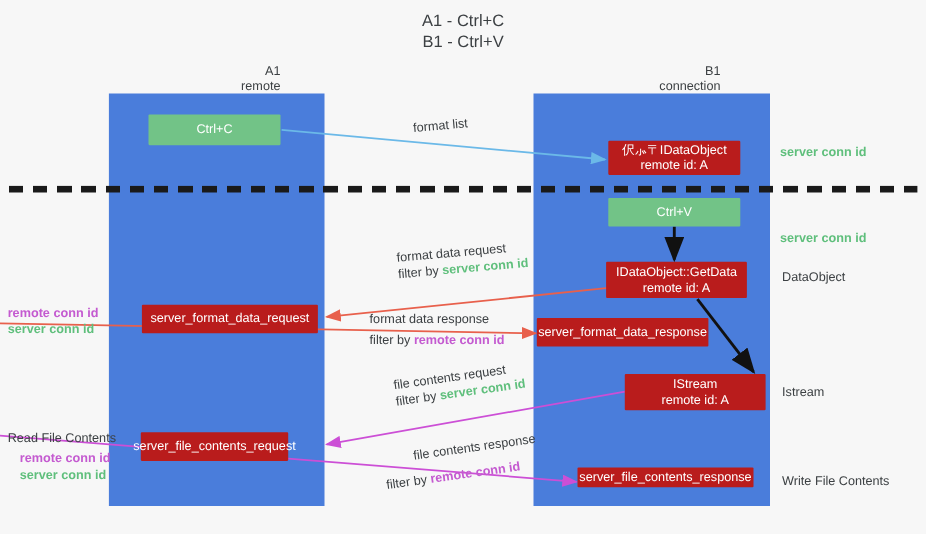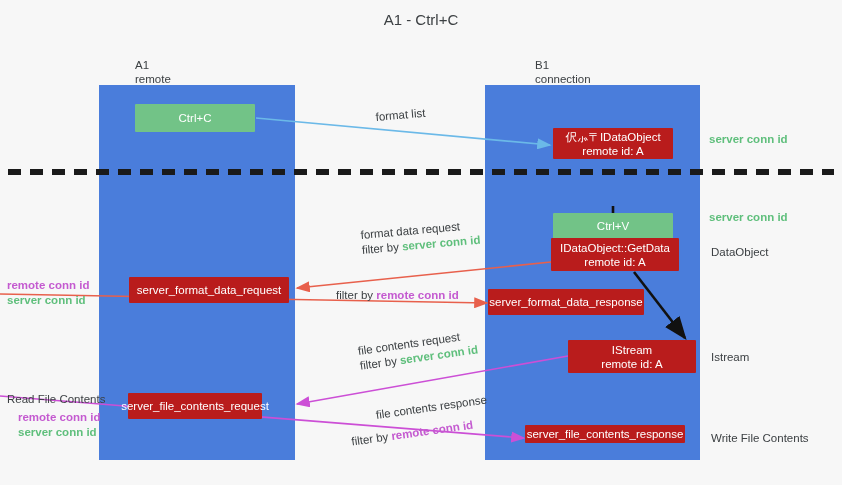--- a/index.html
+++ b/index.html
@@ -14,21 +14,21 @@
   .abs{position:absolute;}
 
   
   .title{
     left:0;top:10px;width:842px;text-align:center;
     font-size:15px;color:#3c4043;line-height:19px;
   }
 
   
   .lane-head{
-    text-align:left;font-size:11.5px;color:#3c4043;line-height:14px;
+    text-align:right;font-size:11.5px;color:#3c4043;line-height:14px;
   }
 
   
   .lane{
     background:#4a7ddb;
   }
 
   
   .node{
     box-sizing:border-box;
@@ -55,20 +55,21 @@
 
   svg.overlay{position:absolute;left:0;top:0;width:842px;height:485px;pointer-events:none;}
 </style>
 </head>
 <body>
 
 <div id="stage">
 
   <div class="abs title">
     <div>A1 - Ctrl+C</div>
+    <div>B1 - Ctrl+V</div>
   </div>
 
   <div class="abs lane-head" style="left:135px;top:58px;width:120px;">
     <div>A1</div>
     <div>remote</div>
   </div>
   <div class="abs lane-head" style="left:535px;top:58px;width:120px;">
     <div>B1</div>
     <div>connection</div>
   </div>
@@ -119,21 +120,21 @@
 
   <div class="abs node orange" style="left:128px;top:393px;width:134px;height:26px;">
     <span>server_file_contents_request</span>
   </div>
 
   <div class="abs node orange" style="left:553px;top:128px;width:120px;height:31px;">
     <span>伬⺗〒IDataObject</span>
     <span>remote id: A</span>
   </div>
 
-  <div class="abs node green" style="left:553px;top:180px;width:120px;height:26px;margin-top:33px;">
+  <div class="abs node green" style="left:553px;top:180px;width:120px;height:26px;">
     <span>Ctrl+V</span>
   </div>
 
   <div class="abs node orange" style="left:551px;top:238px;width:128px;height:33px;">
     <span>IDataObject::GetData</span>
     <span>remote id: A</span>
   </div>
 
   <div class="abs node orange" style="left:488px;top:289px;width:156px;height:26px;">
     <span>server_format_data_response</span>
@@ -153,20 +154,21 @@
   </div>
 
   <div class="abs rot" style="left:360px;top:228px;transform:rotate(-5deg);">
     <div class="ann">format data request</div>
     <div class="ann">
       <span>filter by </span><span class="green-t">server conn id</span>
     </div>
   </div>
 
   <div class="abs" style="left:336px;top:284px;">
+    <div class="ann">format data response</div>
     <div class="ann" style="margin-top:4px;">
       <span>filter by </span><span class="pink-t">remote conn id</span>
     </div>
   </div>
 
   <div class="abs rot" style="left:357px;top:344px;transform:rotate(-8deg);">
     <div class="ann">file contents request</div>
     <div class="ann">
       <span>filter by </span><span class="green-t">server conn id</span>
     </div>

